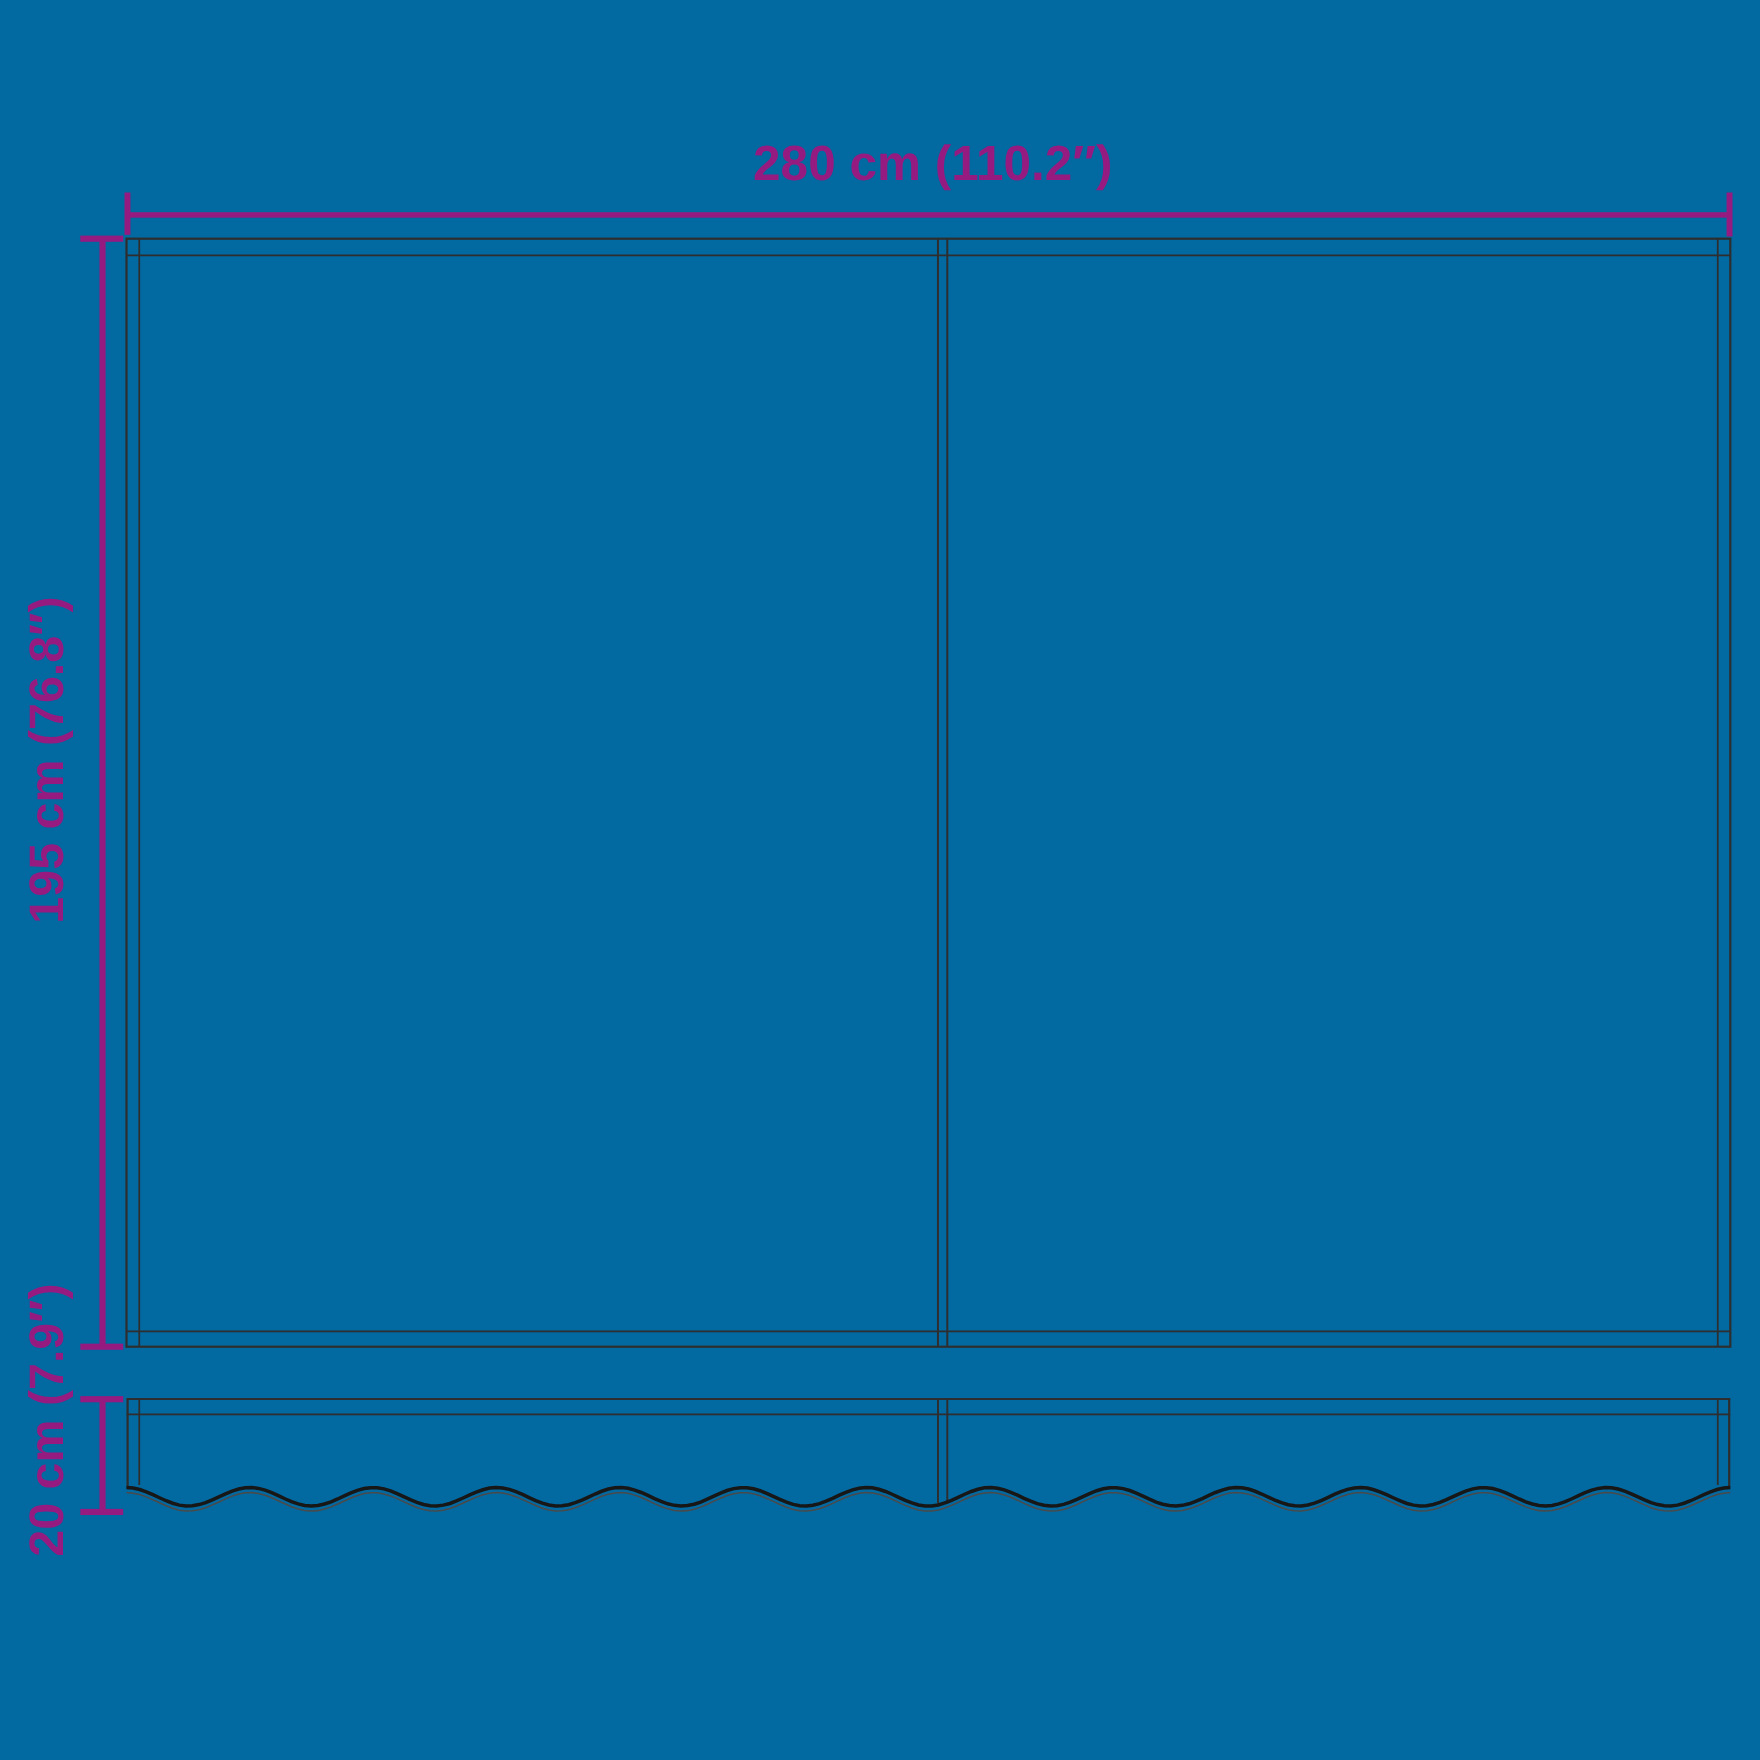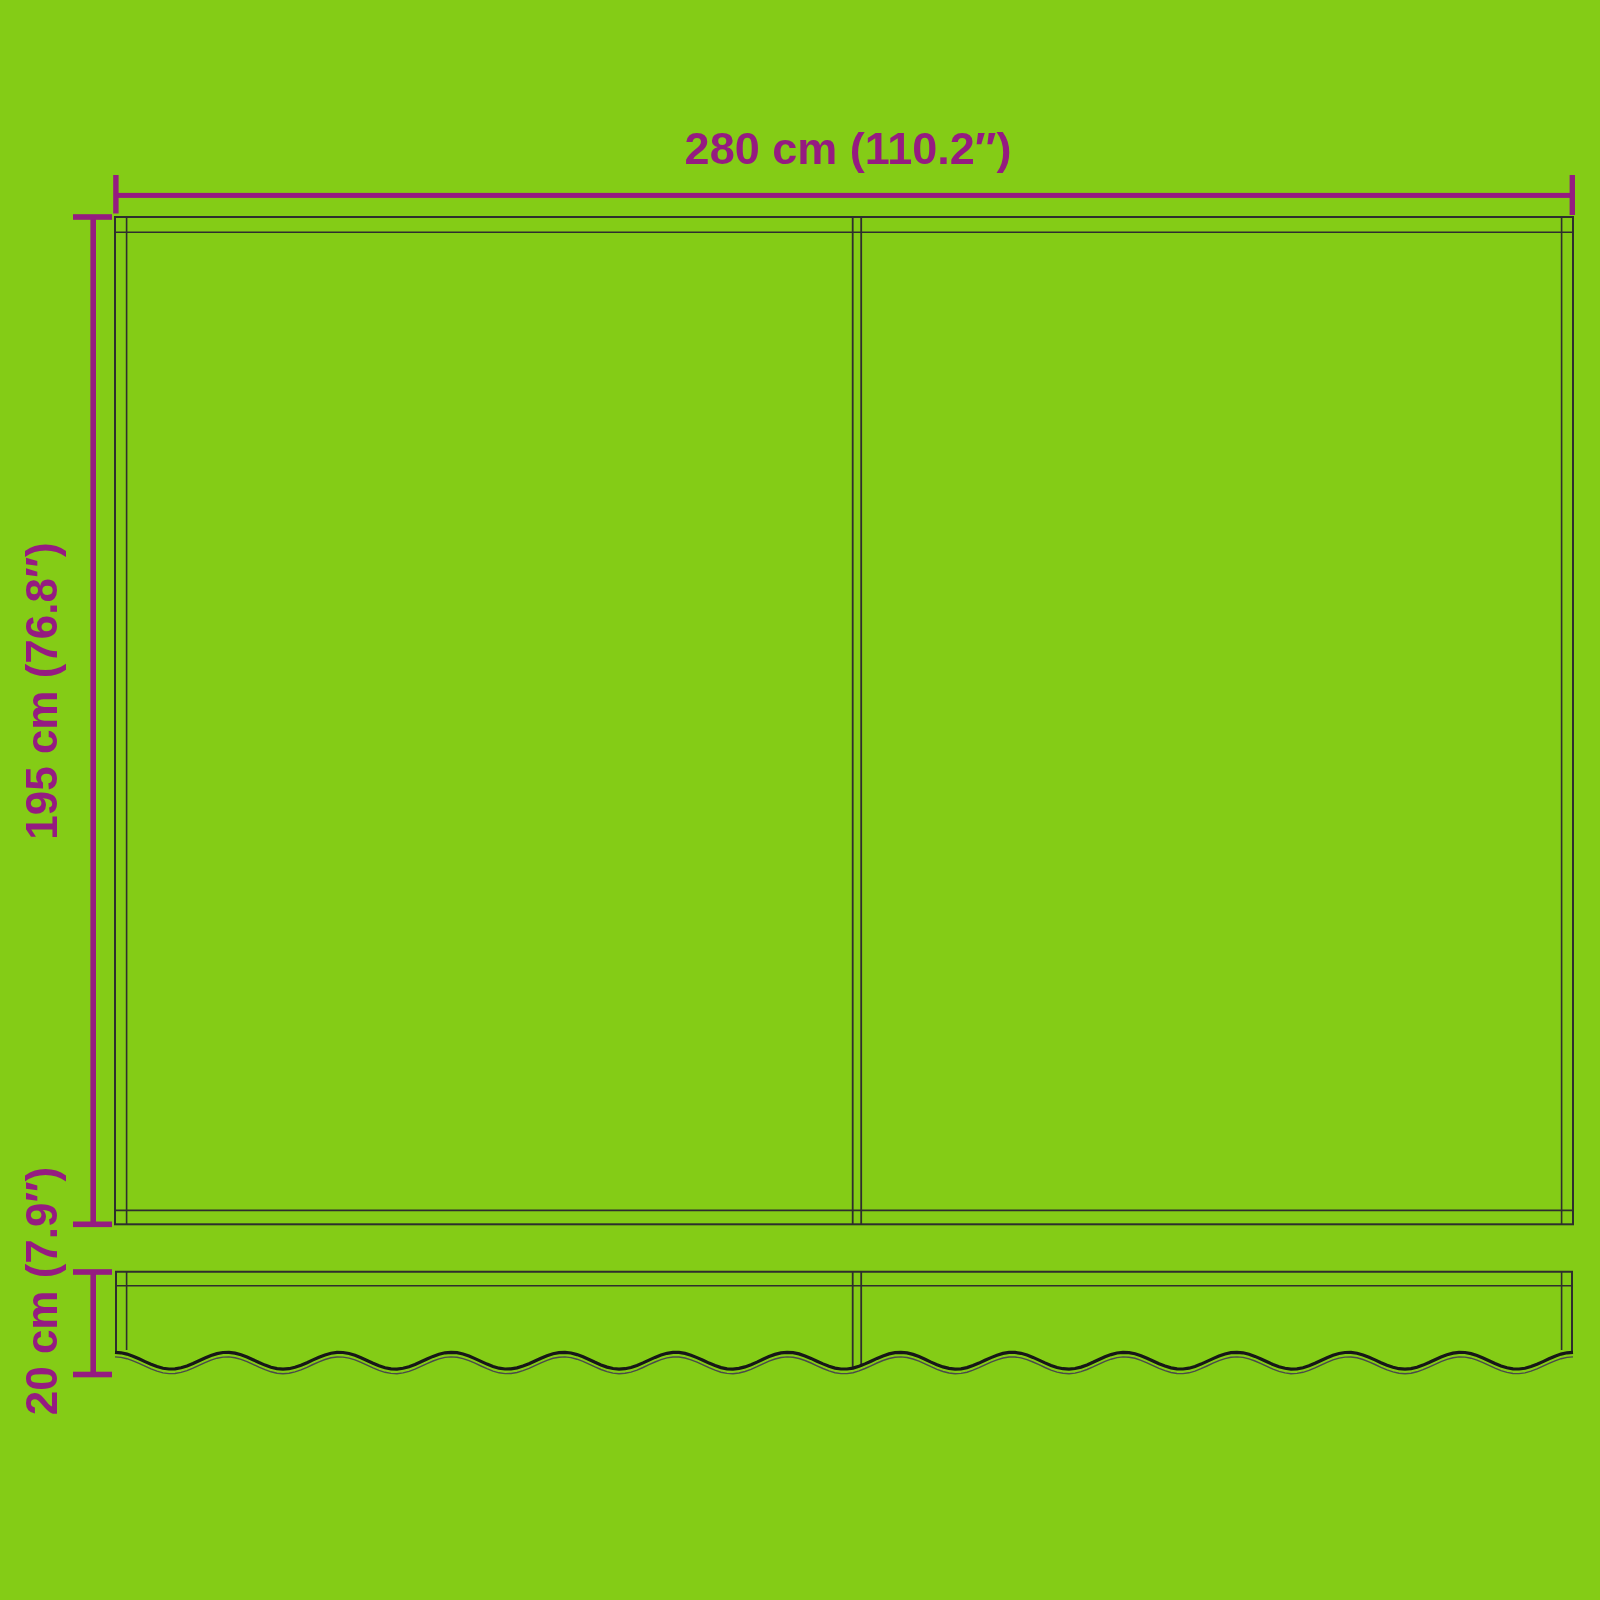--- a/index.html
+++ b/index.html
@@ -1,16 +1,16 @@
 <!DOCTYPE html>
 <html><head>
 <meta charset="utf-8">
 <style>
   html,body { margin:0; padding:0; background:#ffffff; }
-  .page { position:relative; width:1600px; height:1600px; background:#84cc16;
+  .page { position:relative; width:1600px; height:1600px; background:#0369a1;
           font-family:"Liberation Sans", sans-serif; }
   svg { position:absolute; left:0; top:0; }
   .dim { fill:#951b81; font-weight:bold; font-size:45px; }
   .dimv { fill:#951b81; font-weight:bold; font-size:44px; }
 </style>
 </head>
 <body>
 <div class="page">
 <svg width="1600" height="1600" viewBox="0 0 1600 1600">
 

